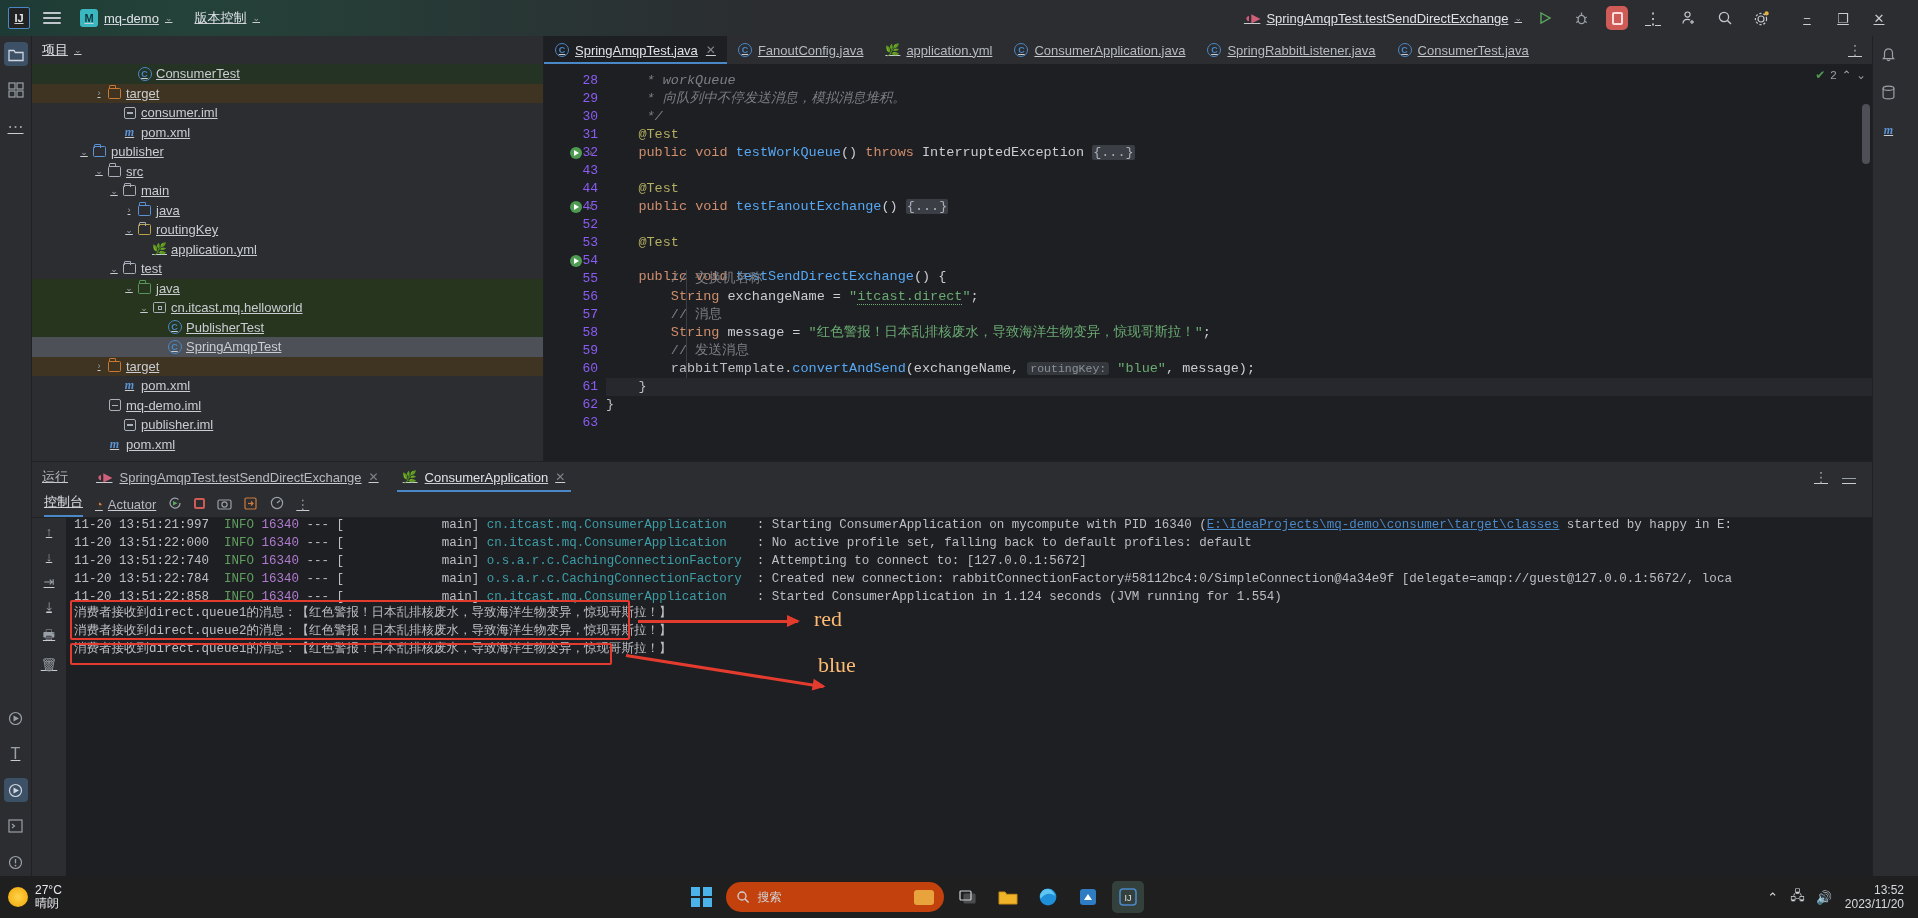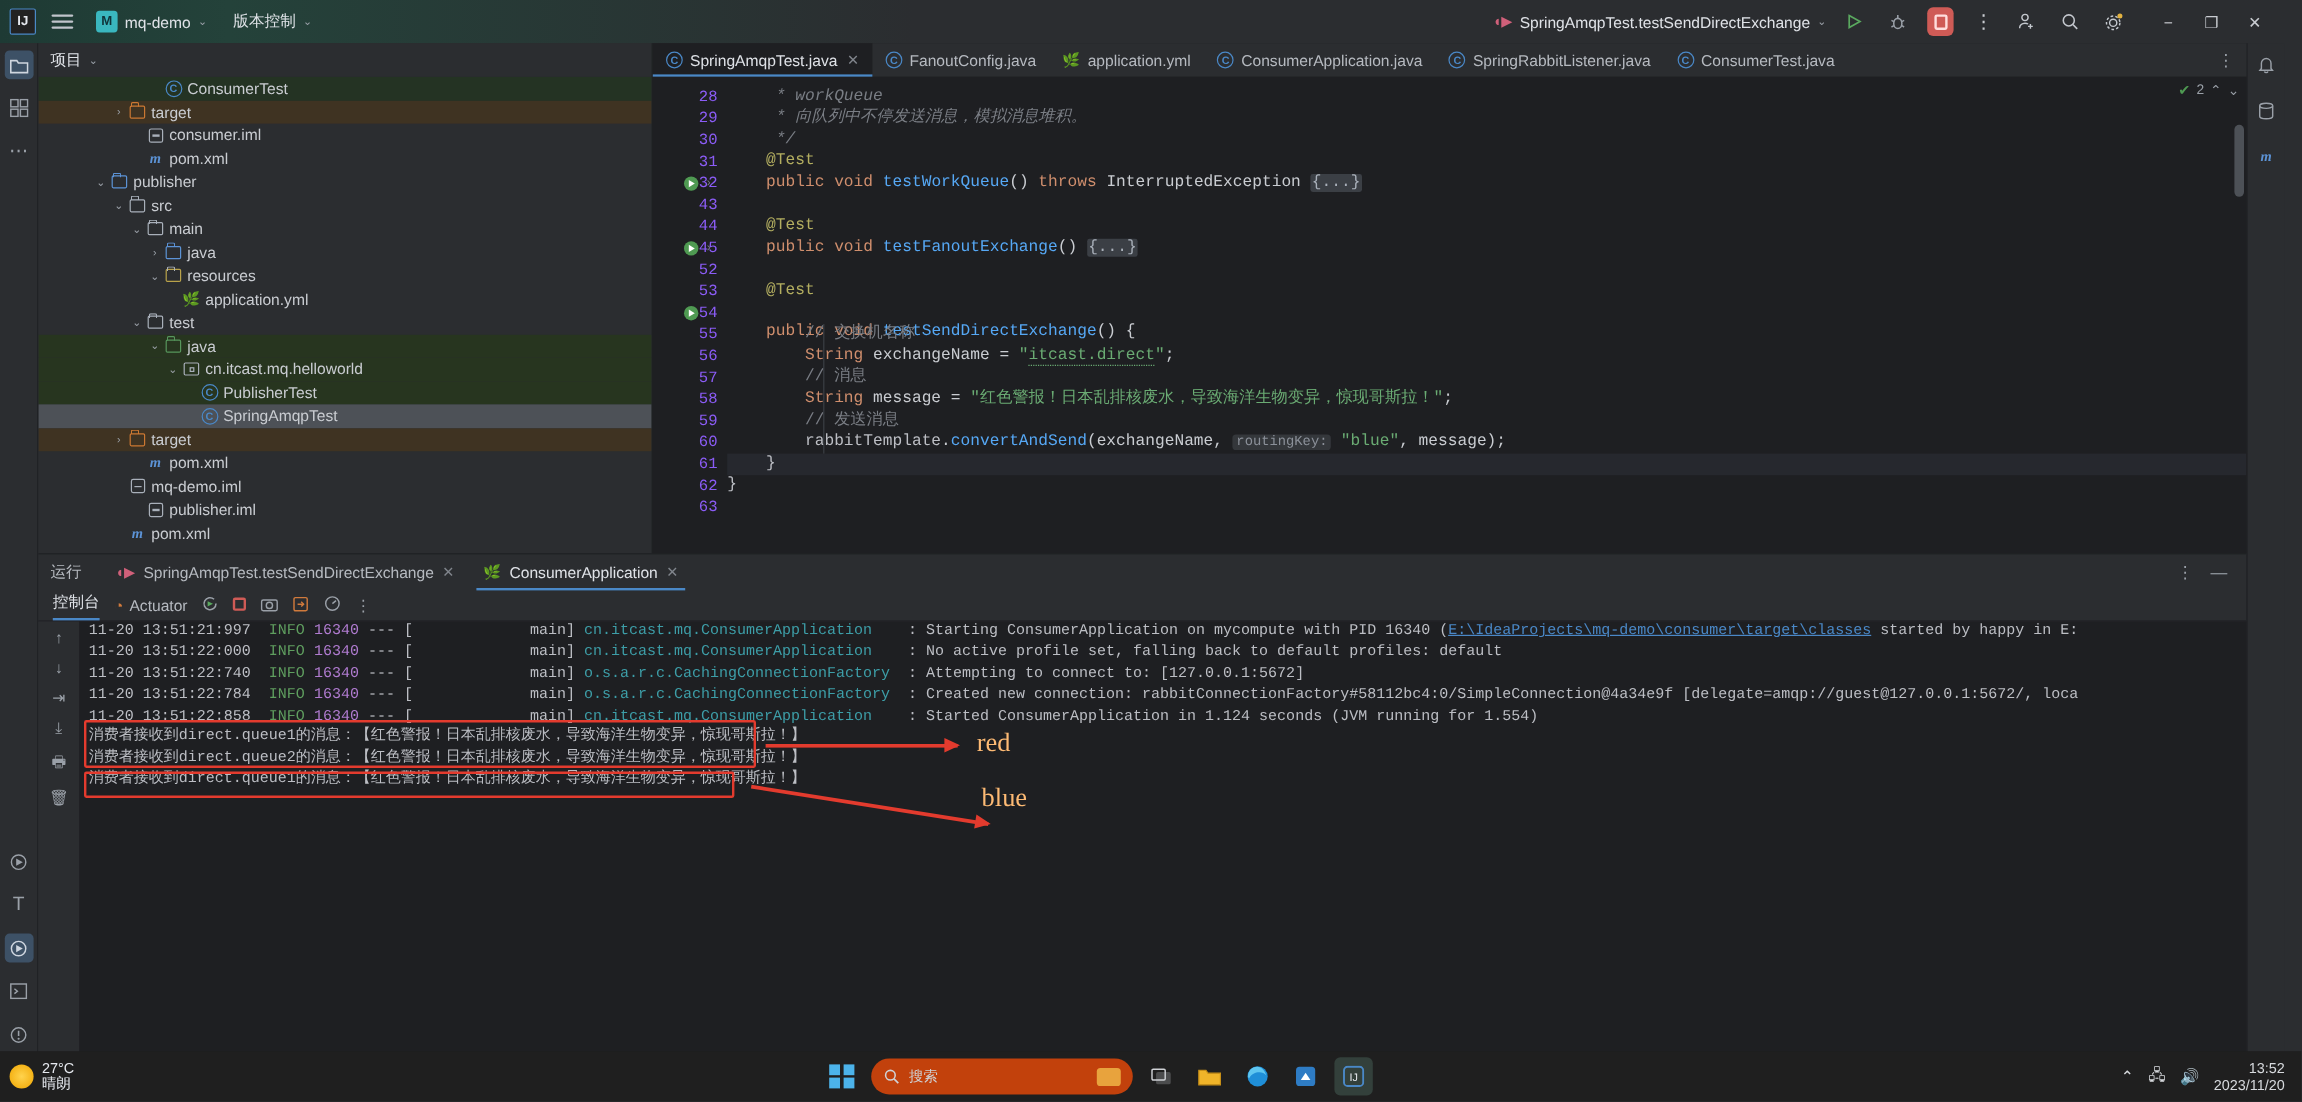--- a/index.html
+++ b/index.html
@@ -1,18 +1,18 @@
 <!DOCTYPE html>
 <html><head>
 <meta charset="utf-8">
 <style>
   * { box-sizing: border-box; margin:0; padding:0; }
   html,body{ width:1918px; height:918px; overflow:hidden; background:#2b2d30;
     font-family:"Liberation Sans", sans-serif; color:#c9ccd1; }
-  .app{ position:relative; width:1904px; height:918px; display:flex; flex-direction:column; }
+  .app{ position:relative; width:1904px; height:918px; display:flex; flex-direction:column;text-decoration:underline; }
 
   
   .titlebar{ height:36px; background:linear-gradient(90deg,#1e3a34 0%,#24423a 10%,#2b2d30 40%,#2b2d30 100%);
     display:flex; align-items:center; gap:10px; padding:0 8px; flex:0 0 36px; }
   .tb-ij{ width:22px;height:22px;border:1px solid #4a88c7;border-radius:2px;display:flex;align-items:center;
     justify-content:center;font-size:11px;font-weight:bold;color:#e6e9ef;background:#222;}
   .tb-burger{ width:24px;height:24px;display:flex;flex-direction:column;justify-content:center;gap:3px;padding:0 3px;cursor:pointer;}
   .tb-burger i{ display:block;height:2px;background:#c0c4cb;border-radius:1px;}
   .proj-chip{ display:flex;align-items:center;gap:6px;padding:2px 6px;border-radius:4px;cursor:pointer;}
   .proj-badge{ width:18px;height:18px;border-radius:3px;background:#3ab7bf;color:#10343a;font-size:11px;
@@ -364,21 +364,21 @@
                   <span class="fi blue"></span>
                 </span>
                 <span class="lbl">java</span>
               </div>
               <div class="row ">
                 <span style="width:90px;flex:0 0 90px"></span>
                 <span class="tw">⌄</span>
                 <span class="ic">
                   <span class="fi" style="border-color:#b9a24a"></span>
                 </span>
-                <span class="lbl">resources</span>
+                <span class="lbl">routingKey</span>
               </div>
               <div class="row ">
                 <span style="width:105px;flex:0 0 105px"></span>
                 <span class="tw"></span>
                 <span class="ic">
                   <span class="yml-ic">🌿</span>
                 </span>
                 <span class="lbl">application.yml</span>
               </div>
               <div class="row ">

